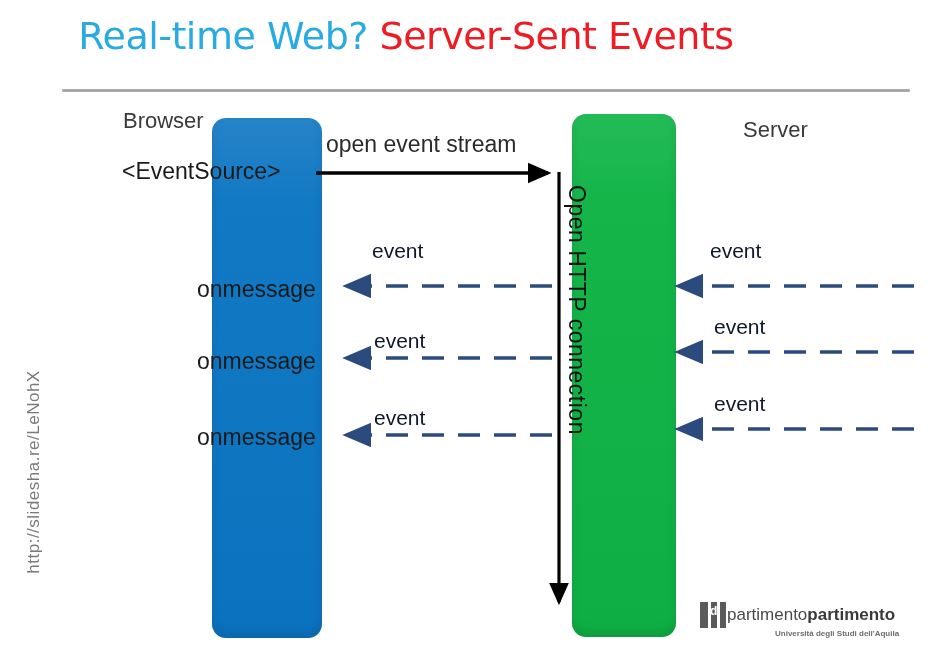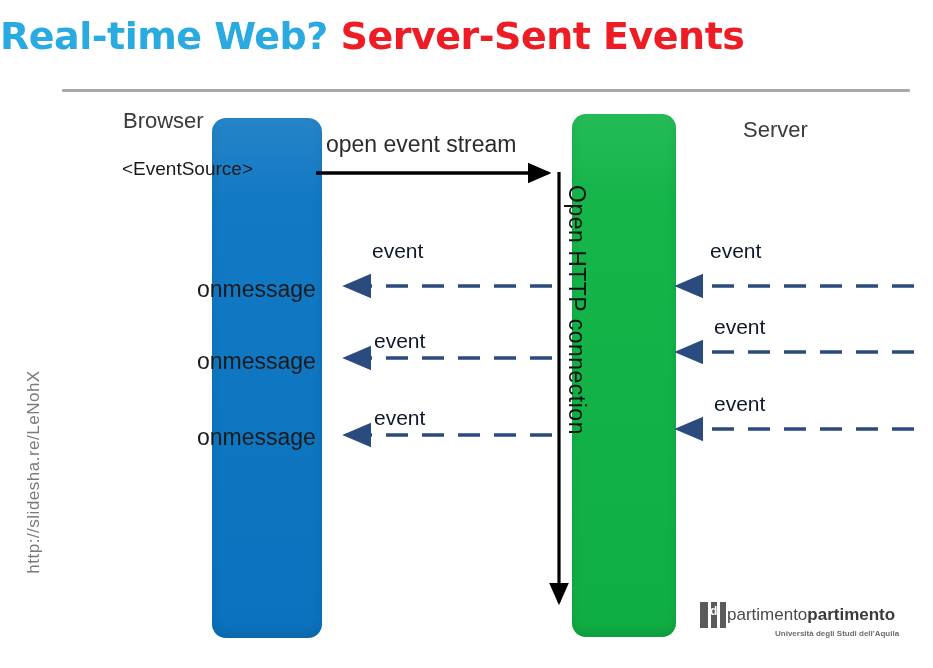--- a/index.html
+++ b/index.html
@@ -17,23 +17,23 @@
     background: #ffffff;
     overflow: hidden;
   }
 
   
   .title {
     position: absolute;
     left: 0;
     top: 14px;
     width: 812px;
-    text-align: left;
+    text-align: center;
     font-family: "DejaVu Sans", sans-serif;
-    font-weight: bold;
+    font-weight: normal;
     font-size: 38px;
     letter-spacing: -0.5px;
     white-space: nowrap;
   }
   .title-part-a { color: #29ABE2; }
   .title-part-b { color: #EE1C25; }
 
   .title-rule {
     position: absolute;
     left: 62px;
@@ -107,21 +107,21 @@
     letter-spacing: 0.5px;
   }
 
   
   .node-text {
     position: absolute;
     color: #1a1a1a;
     font-family: "Liberation Sans", sans-serif;
     white-space: nowrap;
   }
-  .txt-eventsource { left: 122px; top: 158px; font-size: 19px; }
+  .txt-eventsource { left: 122px; top: 158px; font-size: 23px; }
   .txt-openstream  { left: 326px; top: 131px; font-size: 23px; color:#2b2b2b; }
 
   .onmessage {
     position: absolute;
     left: 197px;
     font-size: 23px;
     color: #1a1a1a;
     font-family: "Liberation Sans", sans-serif;
     white-space: nowrap;
   }

